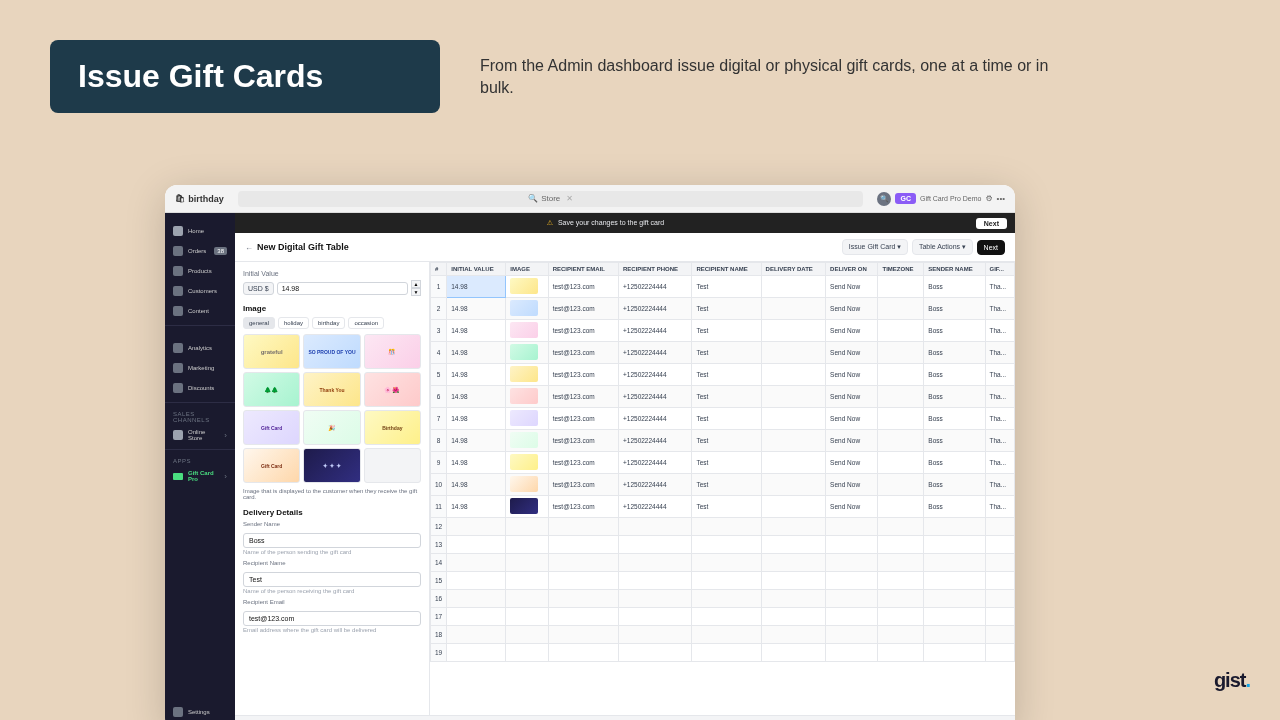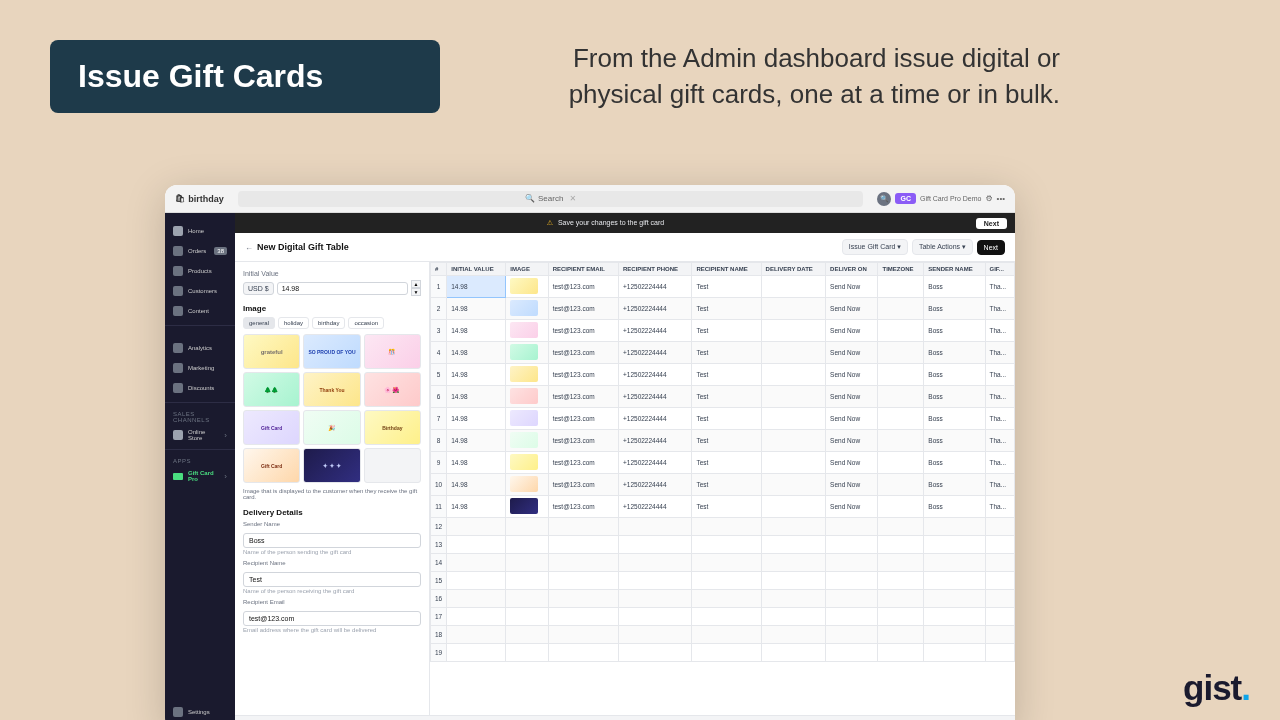--- a/index.html
+++ b/index.html
@@ -25,26 +25,25 @@
       color: white;
       font-size: 32px;
       font-weight: 700;
       padding: 18px 28px;
       border-radius: 8px;
       white-space: nowrap;
       min-width: 390px;
     }
 
     .subtitle-text {
-      font-size: 26px;
+      font-size: 16px;
       color: #333;
       font-weight: 400;
       line-height: 1.35;
       max-width: 580px;
-      text-align: right;
     }
 
     
     .browser-window {
       position: absolute;
       top: 185px;
       left: 165px;
       width: 850px;
       height: 545px;
       background: #fff;
@@ -528,23 +527,23 @@
       font-size: 7px;
       color: #0ea5e9;
       display: flex;
       align-items: center;
       gap: 3px;
     }
 
     
     .gist-logo {
       position: absolute;
-      bottom: 12px;
+      bottom: 28px;
       right: 30px;
-      font-size: 35px;
+      font-size: 20px;
       font-weight: 900;
       color: #1a1a2e;
       letter-spacing: -1px;
     }
 
     .gist-dot {
       color: #0ea5e9;
     }
   </style>
 </head>
@@ -562,21 +561,21 @@
 
 <div class="browser-window">
 
   <div class="browser-chrome">
     <div class="shopify-logo">
       <span style="font-size:8px;">🛍</span>
       <span>birthday</span>
     </div>
     <div class="address-bar">
       <span style="margin-right:3px;">🔍</span>
-      <span>Search</span>
+      <span>Store</span>
       <span style="margin-left:6px;color:#aaa;">✕</span>
     </div>
     <div class="browser-actions">
       <div class="browser-icon">🔍</div>
       <div class="user-badge">GC</div>
       <span style="font-size:7px;color:#666;">Gift Card Pro Demo</span>
       <span style="font-size:8px;color:#666;">⚙</span>
       <span style="font-size:8px;color:#666;">•••</span>
     </div>
   </div>

